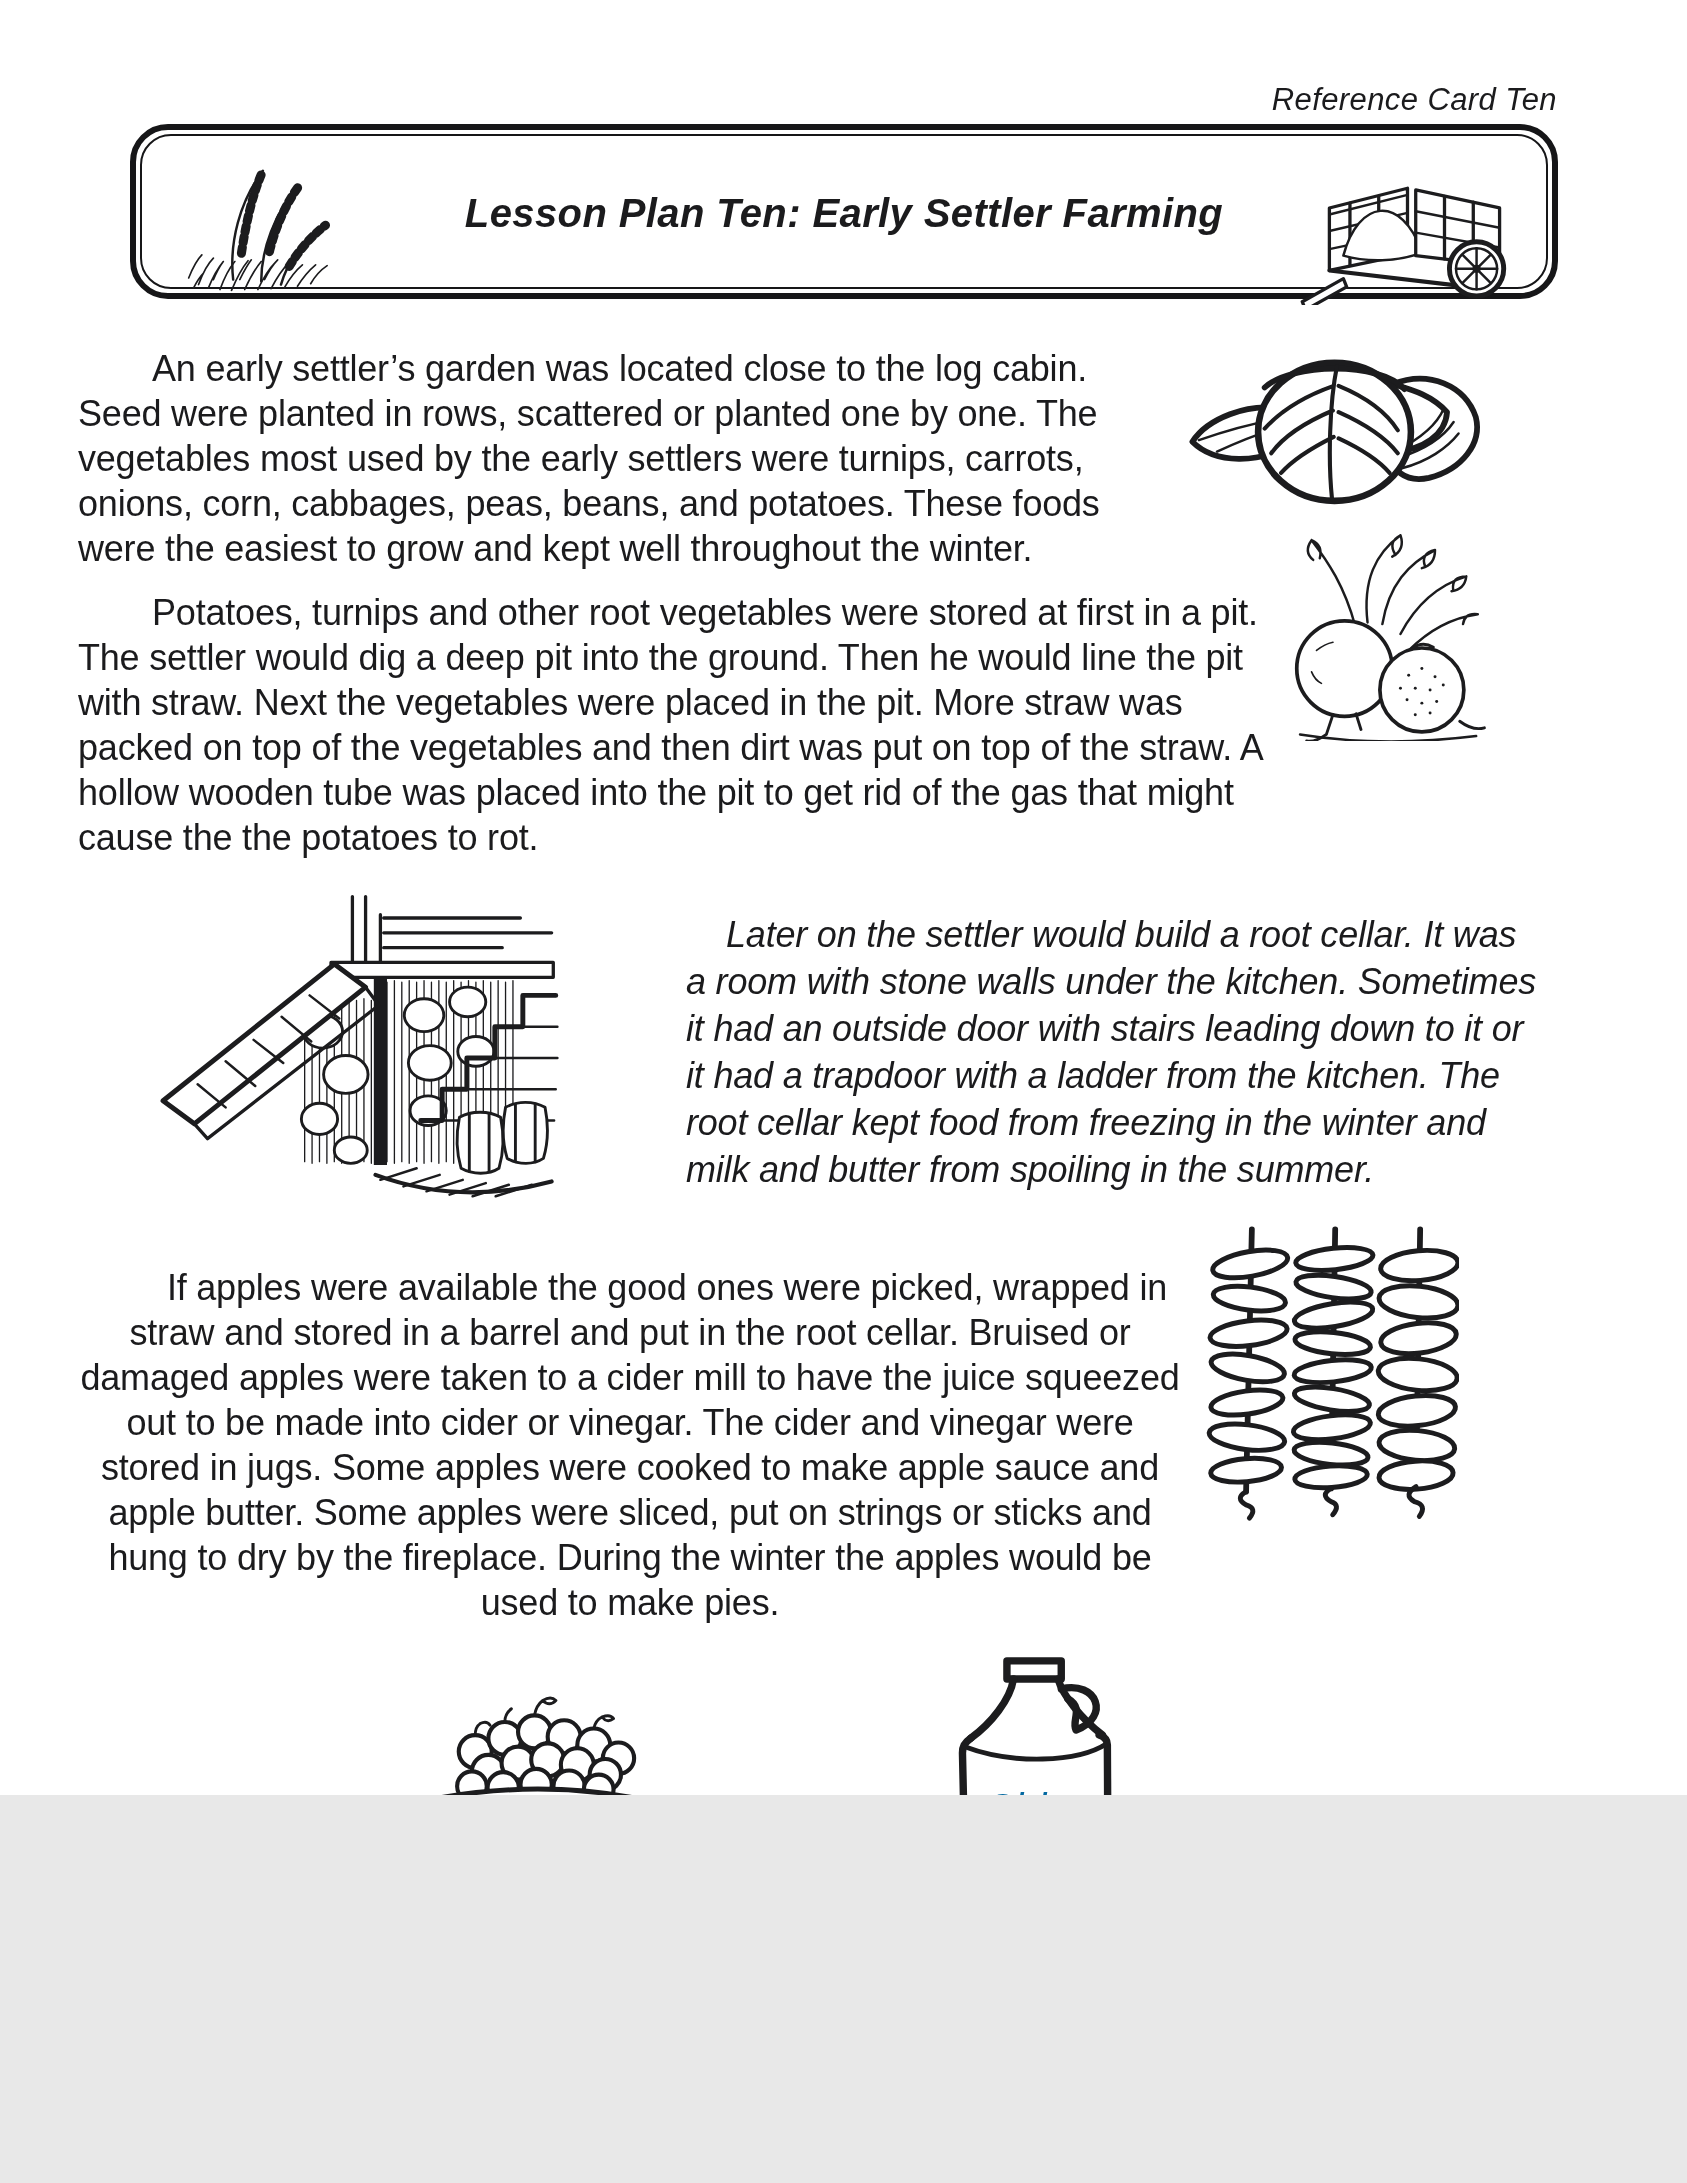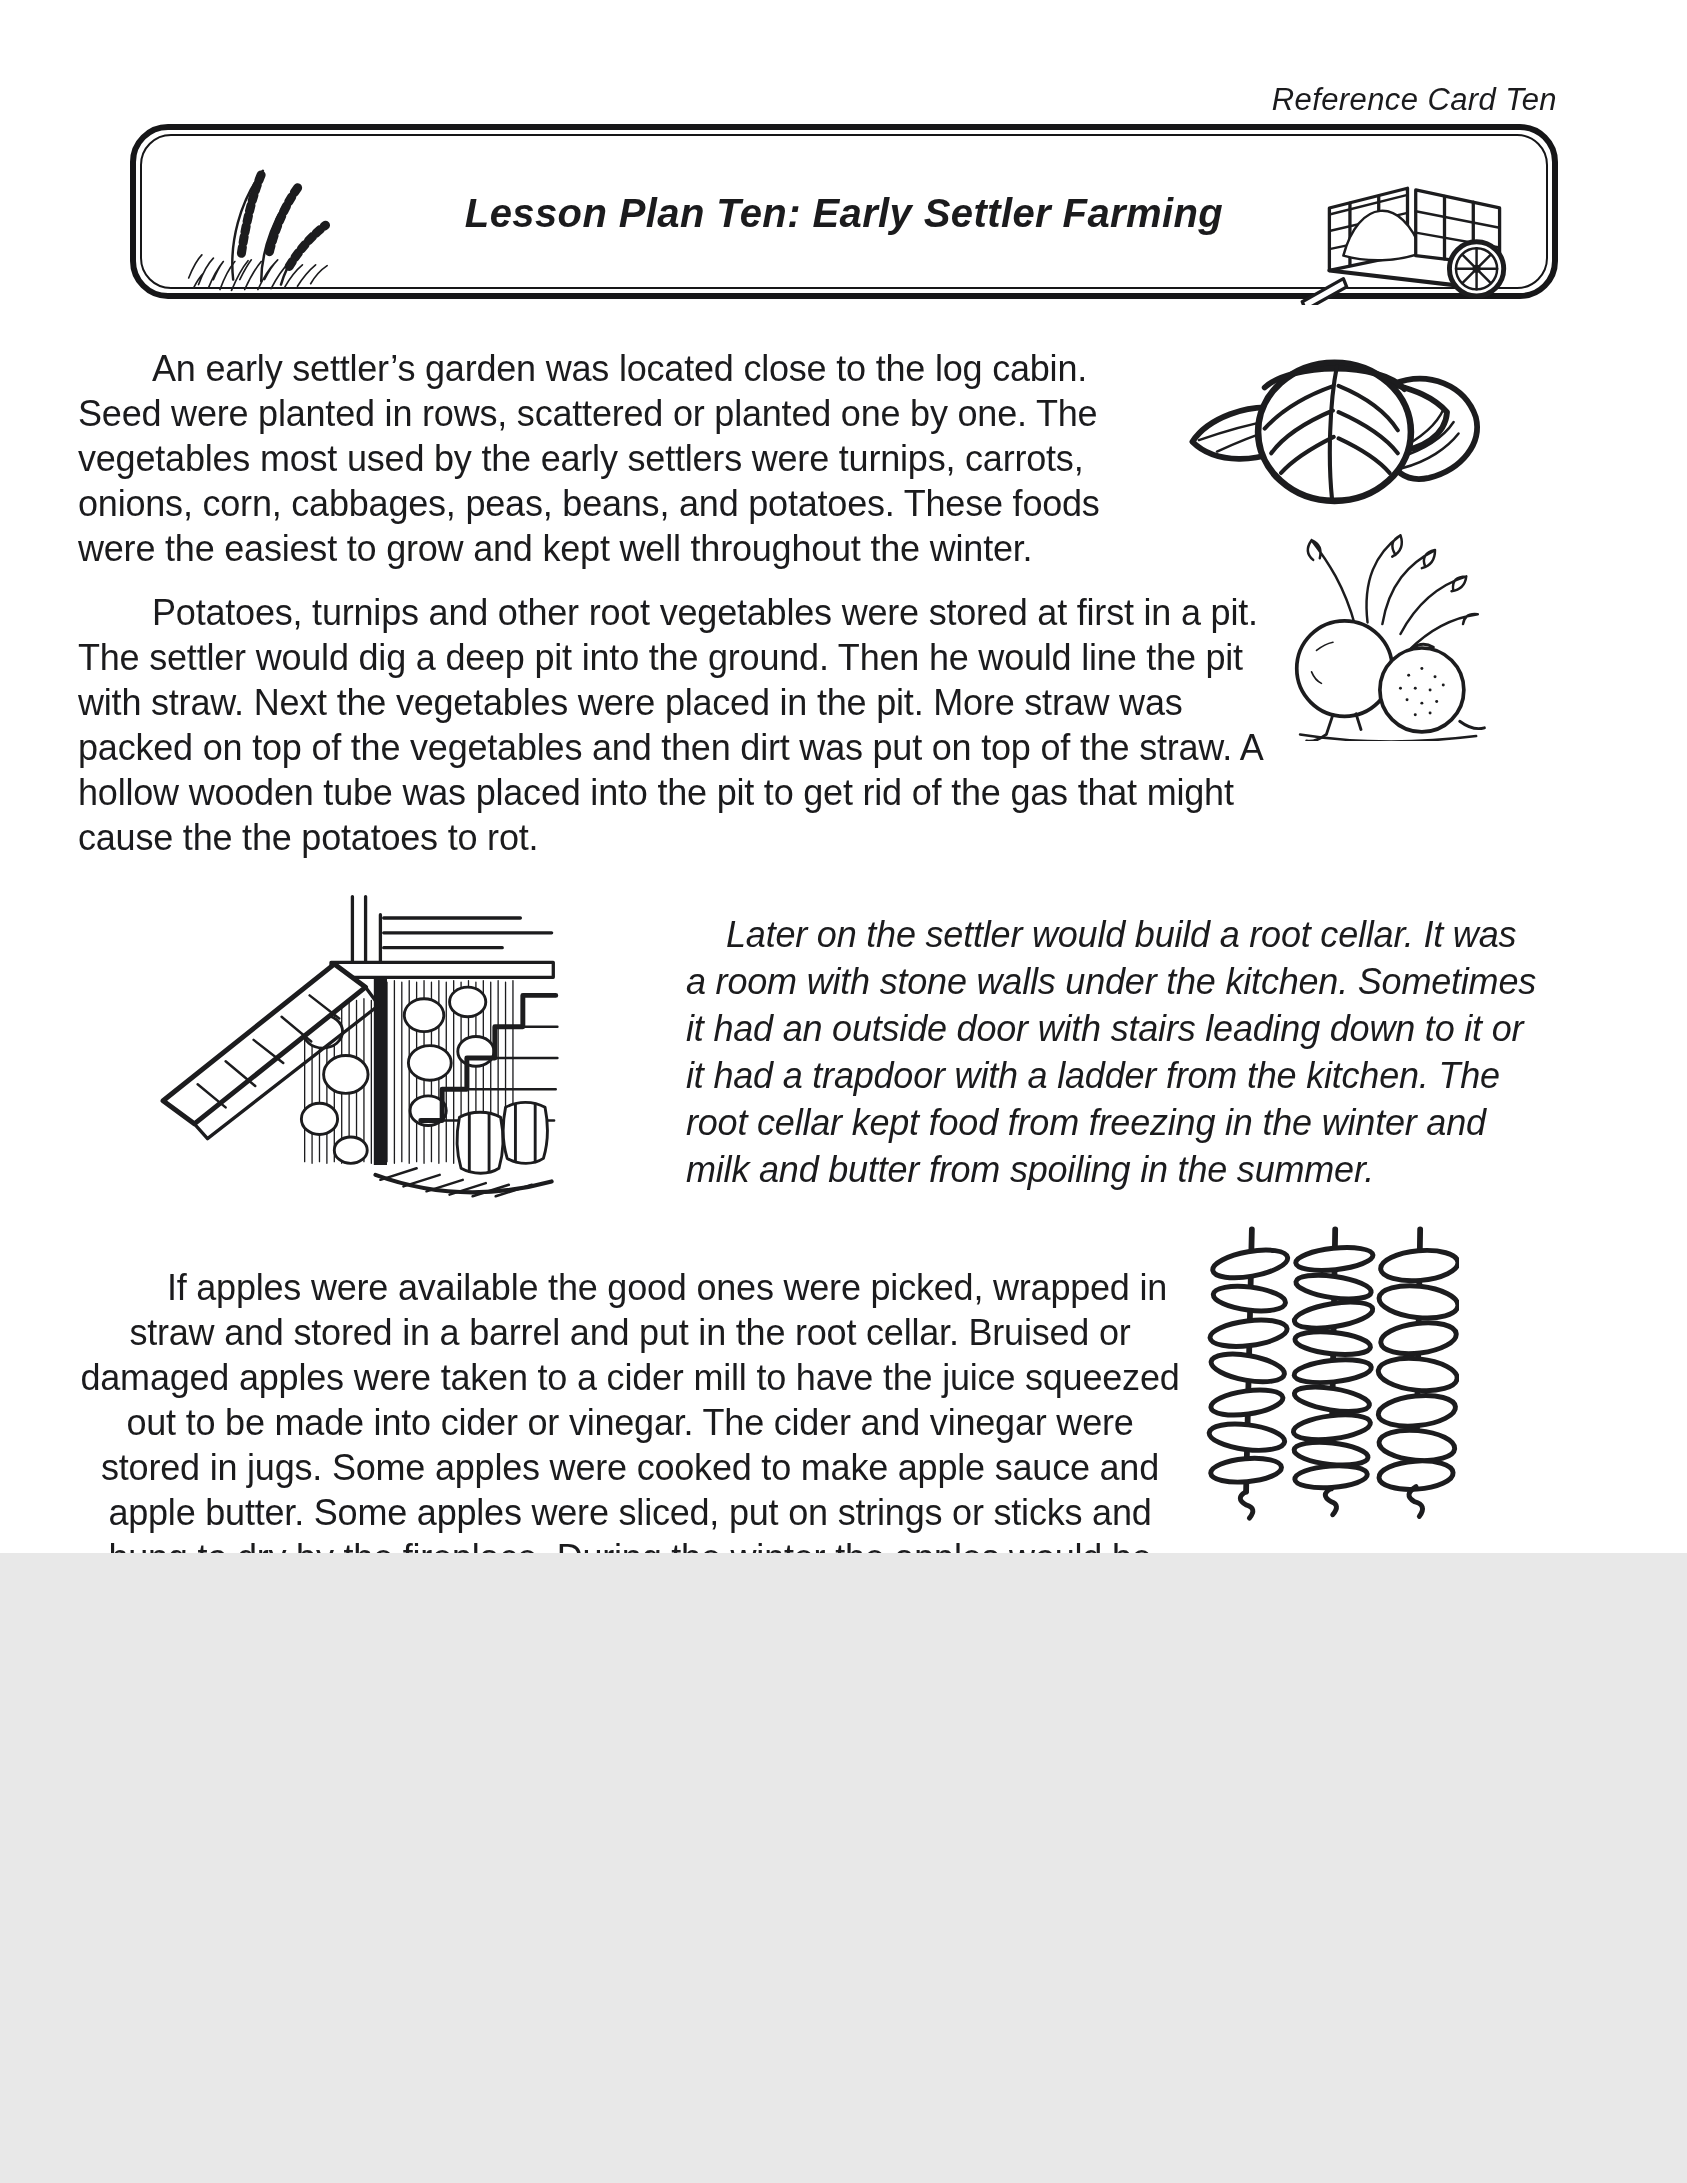--- a/index.html
+++ b/index.html
@@ -1,17 +1,17 @@
 <!DOCTYPE html>
 <html style="font-size:13px"><head>
 <meta charset="utf-8">
 <style>
   html,body{margin:0;padding:0;background:#e8e8e8;}
   .page{
-    position:relative;width:1687px;height:1553px;margin:0 auto;
+    position:relative;width:1687px;height:1795px;margin:0 auto;
     background:#ffffff;color:#1b1b1d;
     font-family:"Liberation Sans",sans-serif;overflow:hidden;
   }
   .abs{position:absolute;}
   
   .ref-label{
     top:82px;right:130px;font-size:31px;font-style:italic;
     letter-spacing:0.4px;color:#1b1b1d;
   }
   

